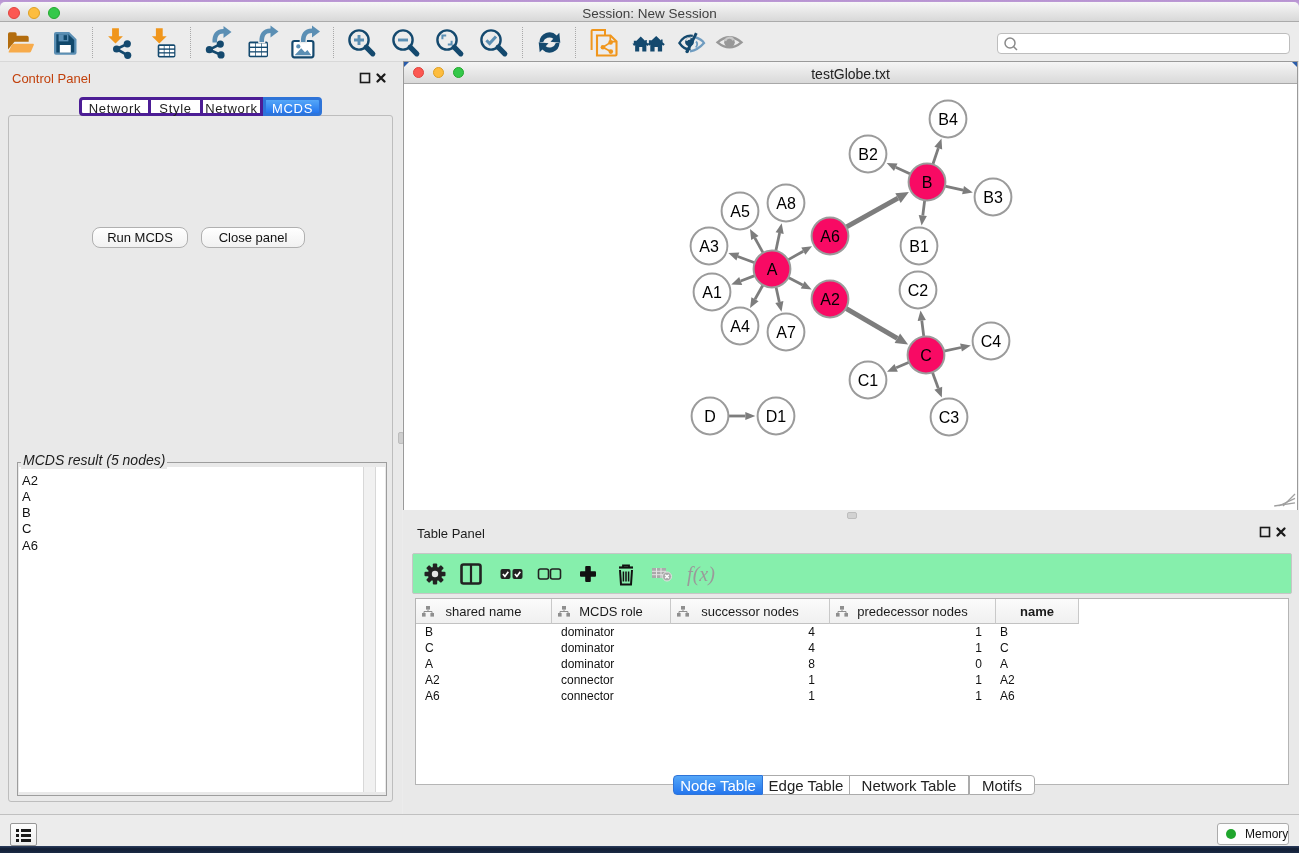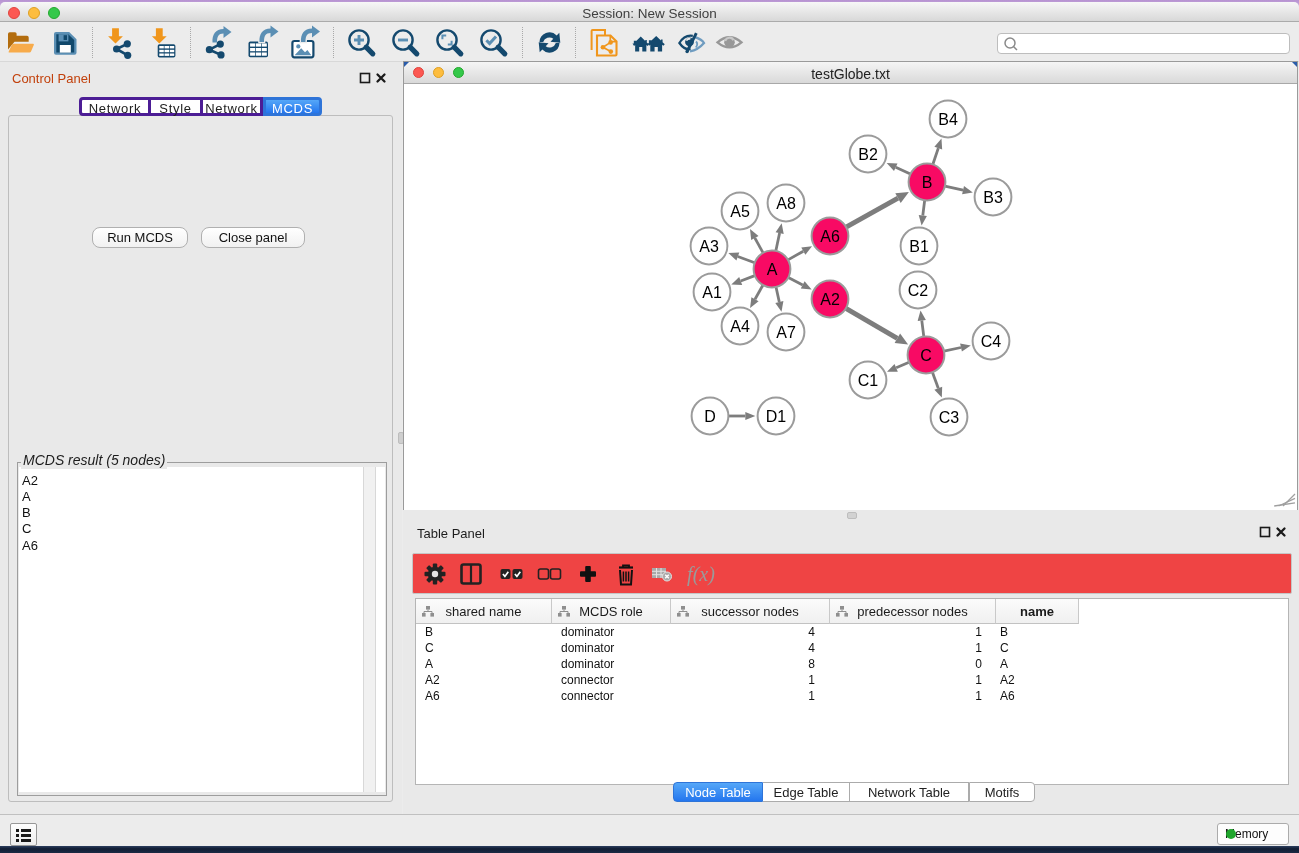--- a/index.html
+++ b/index.html
@@ -64,21 +64,21 @@
 #mscroll { position:absolute; right:9px; top:0px; width:13px; height:325px;
   background:#f1f1f1; border-left:1px solid #d8d8d8; border-right:1px solid #d8d8d8;}
 
 
 #statusbar { left:0; top:814px; width:1299px; height:32px; background:#ececec;
   border-top:1px solid #c0c0c0; }
 #listbtn { position:absolute; left:10px; top:8px; width:27px; height:23px;
   background:linear-gradient(#fdfdfd,#ededed); border:1px solid #979797; border-radius:2px; }
 #membtn { position:absolute; left:1217px; top:8px; width:72px; height:22px;
   background:#fdfdfd; border:1px solid #ababab; border-radius:3px; font-size:12px;
-  color:#111; line-height:20px; padding-left:7px; }
+  color:#111; line-height:20px; padding-left:27px; }
 #memdot { position:absolute; left:8px; top:5px; width:10px; height:10px; border-radius:50%;
   background:#1fa52c; }
 
 
 #netwin { left:403px; top:61px; width:895px; height:495px; border:1px solid #9a9a9a;
   background:#fff; }
 #nw-titlebar { position:absolute; left:0; top:0; width:893px; height:22px;
   background:linear-gradient(#f5f5f5,#d9d9d9); border-bottom:1px solid #a8a8a8; }
 .ntl { position:absolute; top:5px; width:11px; height:11px; border-radius:50%; }
 #ntl-r { left:9px;  background:#fc5852; border:1px solid #e0443e; }
@@ -91,31 +91,31 @@
 #hdivider { left:403px; top:510px; width:896px; height:11px; background:#e9e9e9; }
 #hhandle { position:absolute; left:444px; top:2px; width:10px; height:7px;
   background:#d2d2d2; border:1px solid #bdbdbd; border-radius:2px; }
 #vhandle { left:398px; top:432px; width:6px; height:12px;
   background:#cfcfcf; border:1px solid #bdbdbd; border-radius:2px; }
 
 
 #tpanel { left:403px; top:521px; width:896px; height:293px; background:#e9e9e9; }
 #tp-title { position:absolute; left:14px; top:5px; font-size:13px; color:#1d1d1d; }
 #tp-toolbar { position:absolute; left:9px; top:32px; width:880px; height:41px;
-  background:#ef4444; border:1px solid #c6c6c6; border-radius:2px; }
+  background:#86efac; border:1px solid #c6c6c6; border-radius:2px; }
 #tbl { position:absolute; left:12px; top:77px; width:874px; height:187px; background:#fff;
   border:1px solid #b5b5b5; }
 .th { position:absolute; top:0; height:25px; background:linear-gradient(#fbfbfb,#f0f0f0);
   border-right:1px solid #c9c9c9; border-bottom:1px solid #c2c2c2;
   font-size:13px; color:#1b1b1b; text-align:center; line-height:25px; }
 .td { position:absolute; font-size:12px; color:#111; height:16px; line-height:16px; }
 
 
-.btab { position:absolute; top:261px; height:20px; background:#fff; border:1px solid #ababab;
-  font-size:13px; color:#222; text-align:center; line-height:19px; }
+.btab { position:absolute; top:254px; height:20px; background:#fff; border:1px solid #ababab;
+  font-size:15px; color:#222; text-align:center; line-height:19px; }
 .btabsel { background:linear-gradient(#55a7f8,#2476ee); color:#fff; border-color:#2e74d8; }
 </style>
 </head>
 <body>
 <div class="abs" id="desk-top"></div>
 <div class="abs" id="titlebar">
   <div class="tl" id="tl-r"></div>
     <div class="tl" id="tl-y"></div>
     <div class="tl" id="tl-g"></div>
   <div class="abs" id="title">Session: New Session</div>

